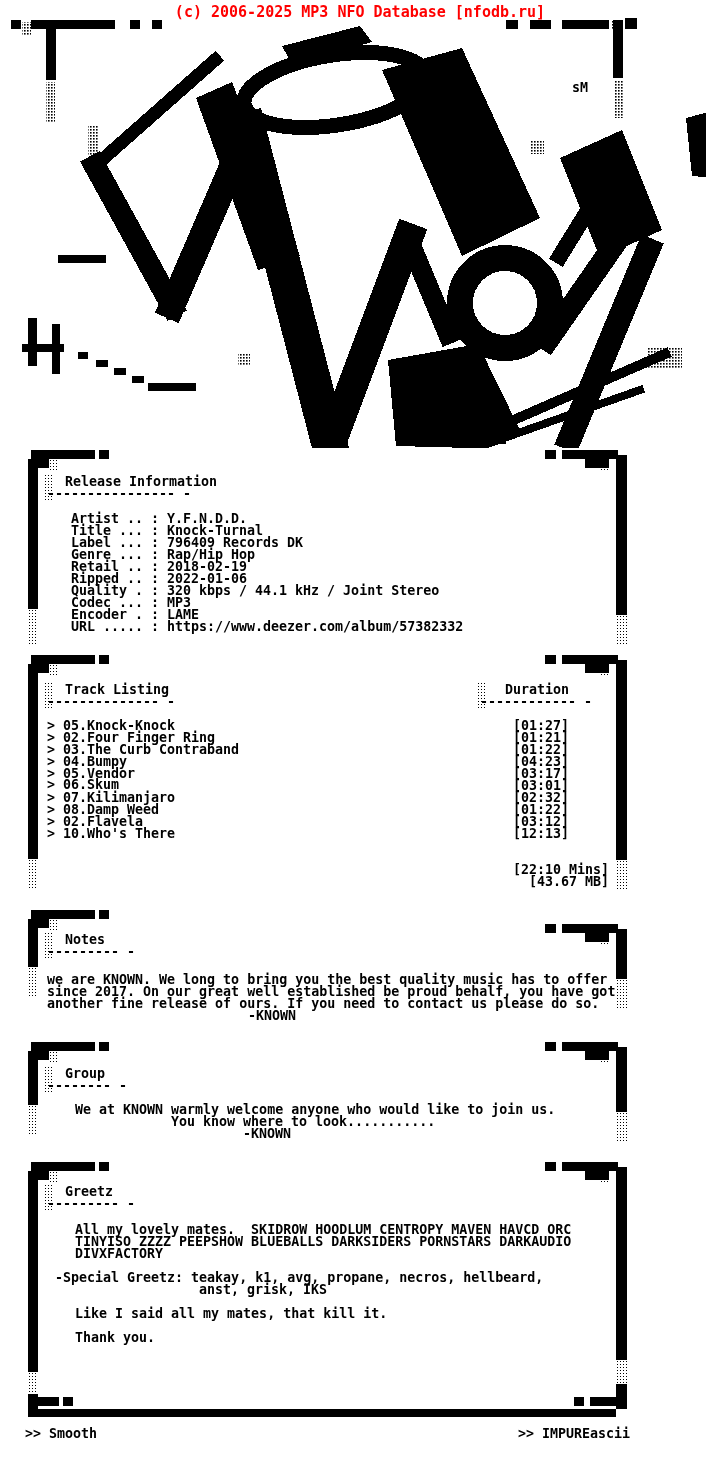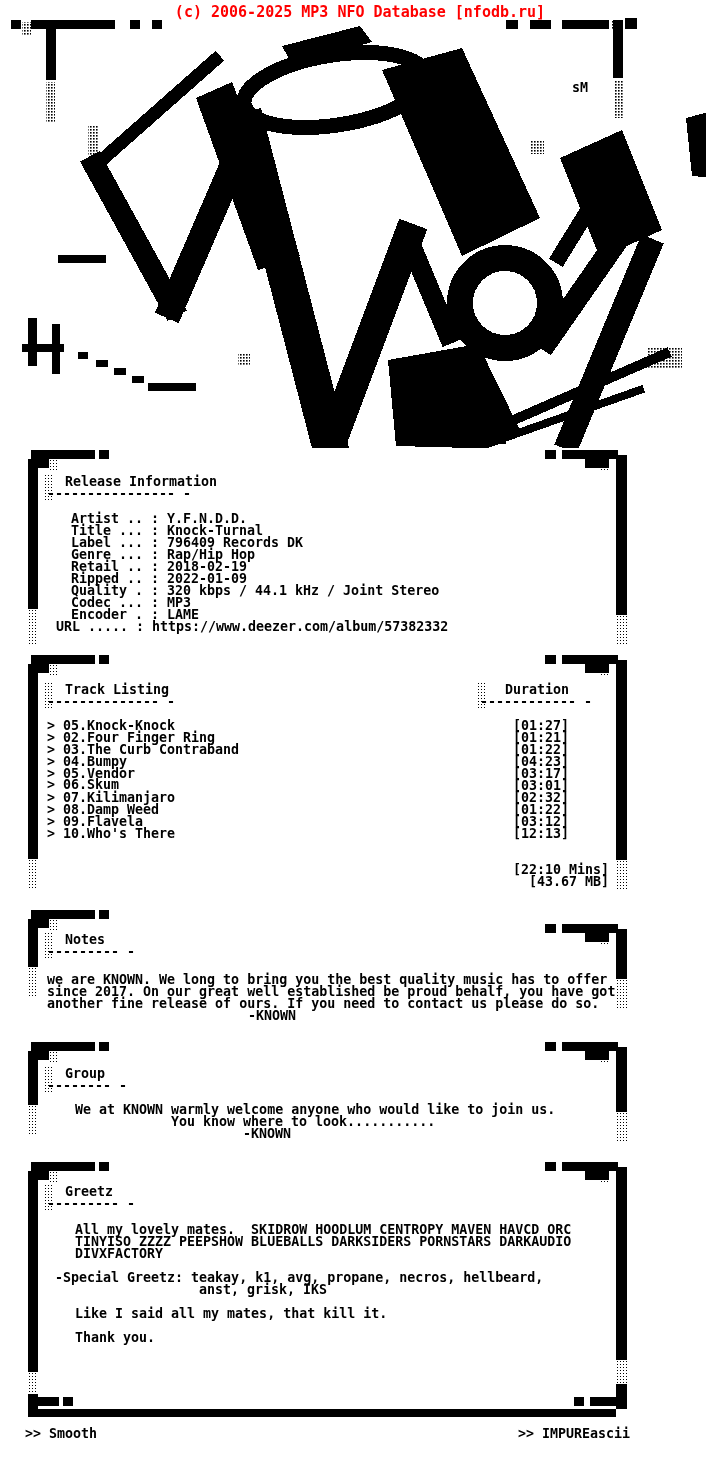--- a/index.html
+++ b/index.html
@@ -106,25 +106,25 @@
 
     <div class="dz" style="left:16px;top:24px;width:9px;height:26px"></div>
     <div class="t" style="left:37px;top:26px">Release Information</div>
     <div class="t" style="left:19px;top:38px">---------------- -</div>
 
     <div class="t" style="left:43px;top:63px"><span class="lbl">Artist .. :</span><span>Y.F.N.D.D.</span></div>
     <div class="t" style="left:43px;top:75px"><span class="lbl">Title ... :</span><span>Knock-Turnal</span></div>
     <div class="t" style="left:43px;top:87px"><span class="lbl">Label ... :</span><span>796409 Records DK</span></div>
     <div class="t" style="left:43px;top:99px"><span class="lbl">Genre ... :</span><span>Rap/Hip Hop</span></div>
     <div class="t" style="left:43px;top:111px"><span class="lbl">Retail .. :</span><span>2018-02-19</span></div>
-    <div class="t" style="left:43px;top:123px"><span class="lbl">Ripped .. :</span><span>2022-01-09</span></div>
+    <div class="t" style="left:43px;top:123px"><span class="lbl">Ripped .. :</span><span>2022-01-06</span></div>
     <div class="t" style="left:43px;top:135px"><span class="lbl">Quality . :</span><span>320 kbps / 44.1 kHz / Joint Stereo</span></div>
     <div class="t" style="left:43px;top:147px"><span class="lbl">Codec ... :</span><span>MP3</span></div>
     <div class="t" style="left:43px;top:159px"><span class="lbl">Encoder . :</span><span>LAME</span></div>
-    <div class="t" style="left:28px;top:171px"><span class="lbl">URL ..... :</span><span>https://www.deezer.com/album/57382332</span></div>
+    <div class="t" style="left:43px;top:171px"><span class="lbl">URL ..... :</span><span>https://www.deezer.com/album/57382332</span></div>
   </div>
 
   <div class="box" style="top:655px;height:235px">
     <div class="b" style="left:3px;top:0;width:64px;height:9px"></div>
     <div class="b" style="left:71px;top:0;width:10px;height:9px"></div>
     <div class="b" style="left:0;top:9px;width:21px;height:9px"></div>
     <div class="dz" style="left:21px;top:9px;width:9px;height:13px"></div>
     <div class="b vL" style="top:9px;height:195px"></div>
     <div class="dz" style="left:0;top:204px;width:10px;height:30px"></div>
     <div class="b" style="left:517px;top:0;width:11px;height:9px"></div>
@@ -142,21 +142,21 @@
     <div class="t" style="left:452px;top:41px">------------ -</div>
 
     <div class="t" style="left:19px;top:65px"><span class="mk">&gt;</span><span>05.Knock-Knock</span></div>
     <div class="t" style="left:19px;top:77px"><span class="mk">&gt;</span><span>02.Four Finger Ring</span></div>
     <div class="t" style="left:19px;top:89px"><span class="mk">&gt;</span><span>03.The Curb Contraband</span></div>
     <div class="t" style="left:19px;top:101px"><span class="mk">&gt;</span><span>04.Bumpy</span></div>
     <div class="t" style="left:19px;top:113px"><span class="mk">&gt;</span><span>05.Vendor</span></div>
     <div class="t" style="left:19px;top:124px"><span class="mk">&gt;</span><span>06.Skum</span></div>
     <div class="t" style="left:19px;top:137px"><span class="mk">&gt;</span><span>07.Kilimanjaro</span></div>
     <div class="t" style="left:19px;top:149px"><span class="mk">&gt;</span><span>08.Damp Weed</span></div>
-    <div class="t" style="left:19px;top:161px"><span class="mk">&gt;</span><span>09.Flavela</span></div>
+    <div class="t" style="left:19px;top:161px"><span class="mk">&gt;</span><span>02.Flavela</span></div>
     <div class="t" style="left:19px;top:173px"><span class="mk">&gt;</span><span>10.Who's There</span></div>
 
     <div class="t" style="left:485px;top:65px">[01:27]</div>
     <div class="t" style="left:485px;top:77px">[01:21]</div>
     <div class="t" style="left:485px;top:89px">[01:22]</div>
     <div class="t" style="left:485px;top:101px">[04:23]</div>
     <div class="t" style="left:485px;top:113px">[03:17]</div>
     <div class="t" style="left:485px;top:125px">[03:01]</div>
     <div class="t" style="left:485px;top:137px">[02:32]</div>
     <div class="t" style="left:485px;top:149px">[01:22]</div>

